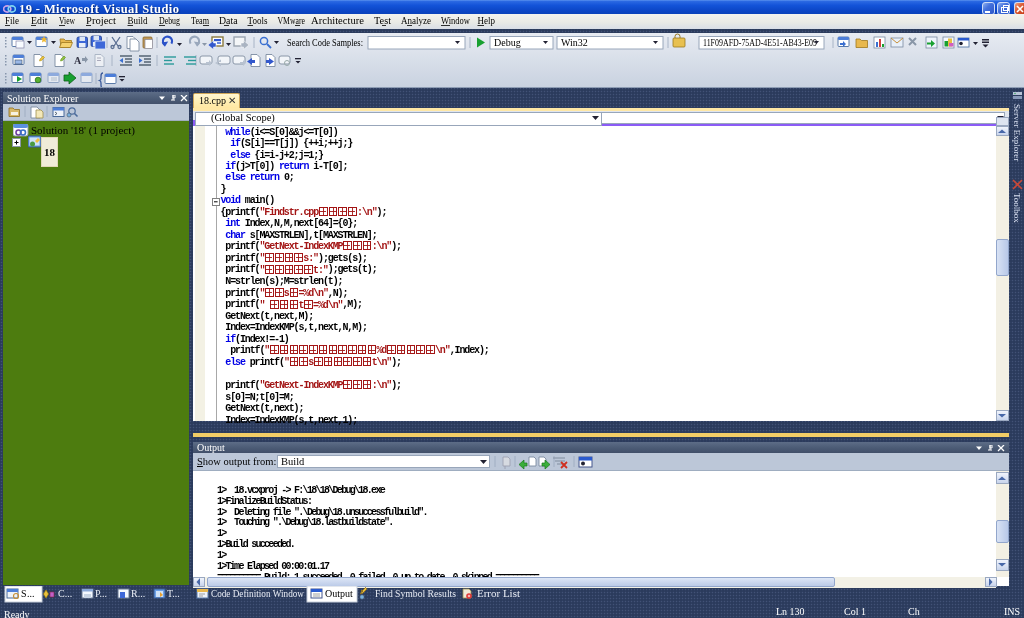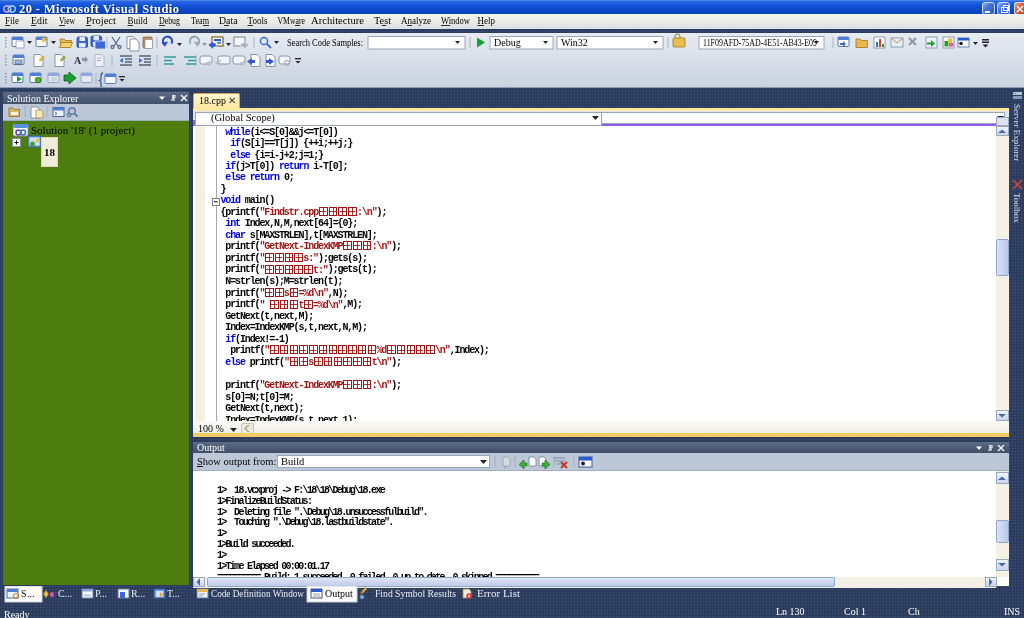--- a/index.html
+++ b/index.html
@@ -54,21 +54,21 @@
  background:linear-gradient(currentColor 0 0) 50% 50%/6.4px .9px no-repeat,linear-gradient(currentColor 0 0) 50% 50%/.9px 7px no-repeat}
 #outpre{position:absolute;left:6px;top:-3.3px;margin:18px;font:bold 10px "Liberation Mono",monospace;letter-spacing:-1.72px;line-height:10.9px;color:#000;white-space:pre}
 </style></head>
 <body>
 
 <div class="abs" id="title">
  <svg class="abs" style="left:3px;top:3px" width="13" height="12" viewBox="0 0 13 12">
       <ellipse cx="4.2" cy="6" rx="3.6" ry="3.1" fill="none" stroke="#caa3e8" stroke-width="1.7"></ellipse>
       <ellipse cx="8.8" cy="6" rx="3.6" ry="3.1" fill="none" stroke="#7fd4f0" stroke-width="1.7"></ellipse>
     </svg>
- <span class="abs txt">20 - Microsoft Visual Studio</span>
+ <span class="abs txt">19 - Microsoft Visual Studio</span>
  <div class="abs wbtn" id="bmin">
       <i></i>
     </div>
  <div class="abs wbtn" id="bmax">
       <b></b>
       <i></i>
     </div>
  <div class="abs wbtn" id="bclose">
       <svg width="8" height="8">
         <path d="M1 1l6 6M7 1l-6 6" stroke="#fff" stroke-width="1.6"></path>
@@ -413,30 +413,20 @@
   <div class="abs" style="left:803px;top:0px;width:13px;height:10px;background:linear-gradient(#f0f4fc,#c8d4ec);border:1px solid #9aa8c0;box-sizing:border-box"></div>
   <svg class="abs" style="left:805px;top:3px" width="9" height="5">
         <path d="M0 4l4-3.5L8 4z" fill="#4868a8"></path>
       </svg>
   <div class="abs" style="left:803px;top:113px;width:13px;height:37px;background:linear-gradient(90deg,#d8e2f4,#b8c8e8);border:1px solid #92a6cc;border-radius:2px;box-sizing:border-box"></div>
   <div class="abs" style="left:803px;top:284px;width:13px;height:11px;background:linear-gradient(#f0f4fc,#c8d4ec);border:1px solid #9aa8c0;box-sizing:border-box"></div>
   <svg class="abs" style="left:805px;top:288px" width="9" height="5">
         <path d="M0 0l4 3.5L8 0z" fill="#4868a8"></path>
       </svg>
  </div>
- <div class="abs" id="edbottom">
-  <span class="abs" style="left:5px;top:2px;font:10px 'Liberation Serif',serif;color:#000">100 %</span>
-  <svg class="abs" style="left:37px;top:7px" width="8" height="5">
-        <path d="M0 0h7l-3.5 4z" fill="#223"></path>
-      </svg>
-  <div class="abs" style="left:48px;top:2px;width:13px;height:11px;background:#eceadf;border:1px solid #c8c4b0;border-radius:2px;box-sizing:border-box"></div>
-  <svg class="abs" style="left:51px;top:4px" width="6" height="7">
-        <path d="M5 0L1 3.5 5 7" stroke="#a8a494" stroke-width="1.5" fill="none"></path>
-      </svg>
- </div>
  <div class="abs" id="ybot"></div>
 </div>
 
 <div class="abs" id="out">
  <div class="abs paneltitle" id="out-title" style="height:11px">
       <span style="position:absolute;left:4px;top:0">Output</span>
     </div>
  <div class="abs paneltools" id="out-tools">
   <span class="abs" style="left:4px;top:3px;font:10.5px 'Liberation Serif',serif;color:#000"><u>S</u>how output from:</span>
   <div class="abs" style="left:84px;top:2px;width:213px;height:13px;background:#fff;border:1px solid #98a6ba;box-sizing:border-box"></div>

